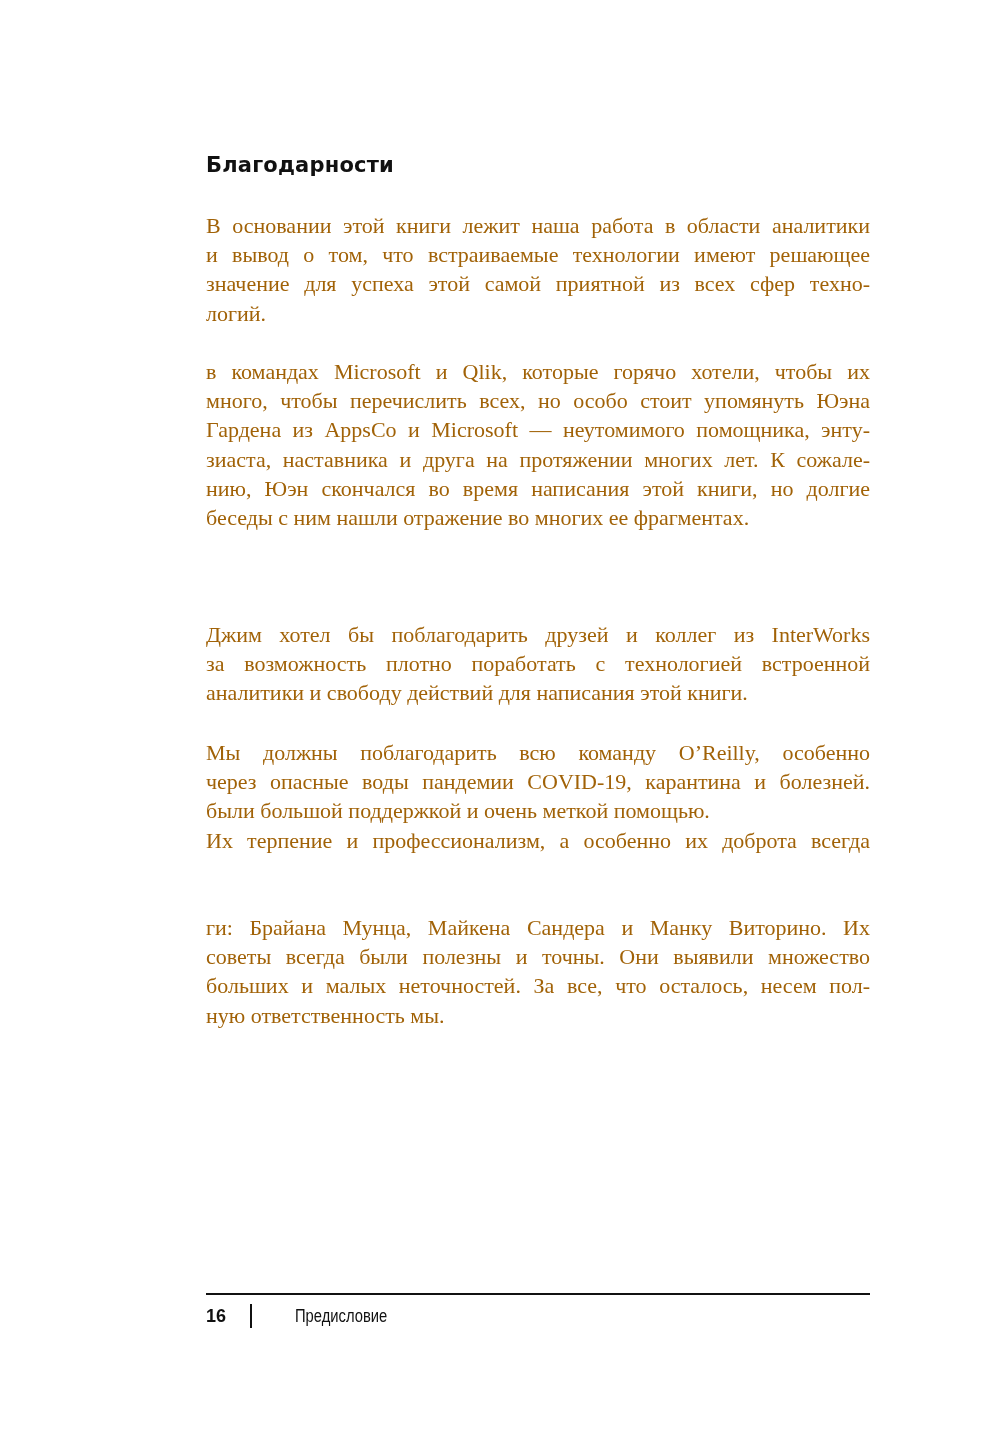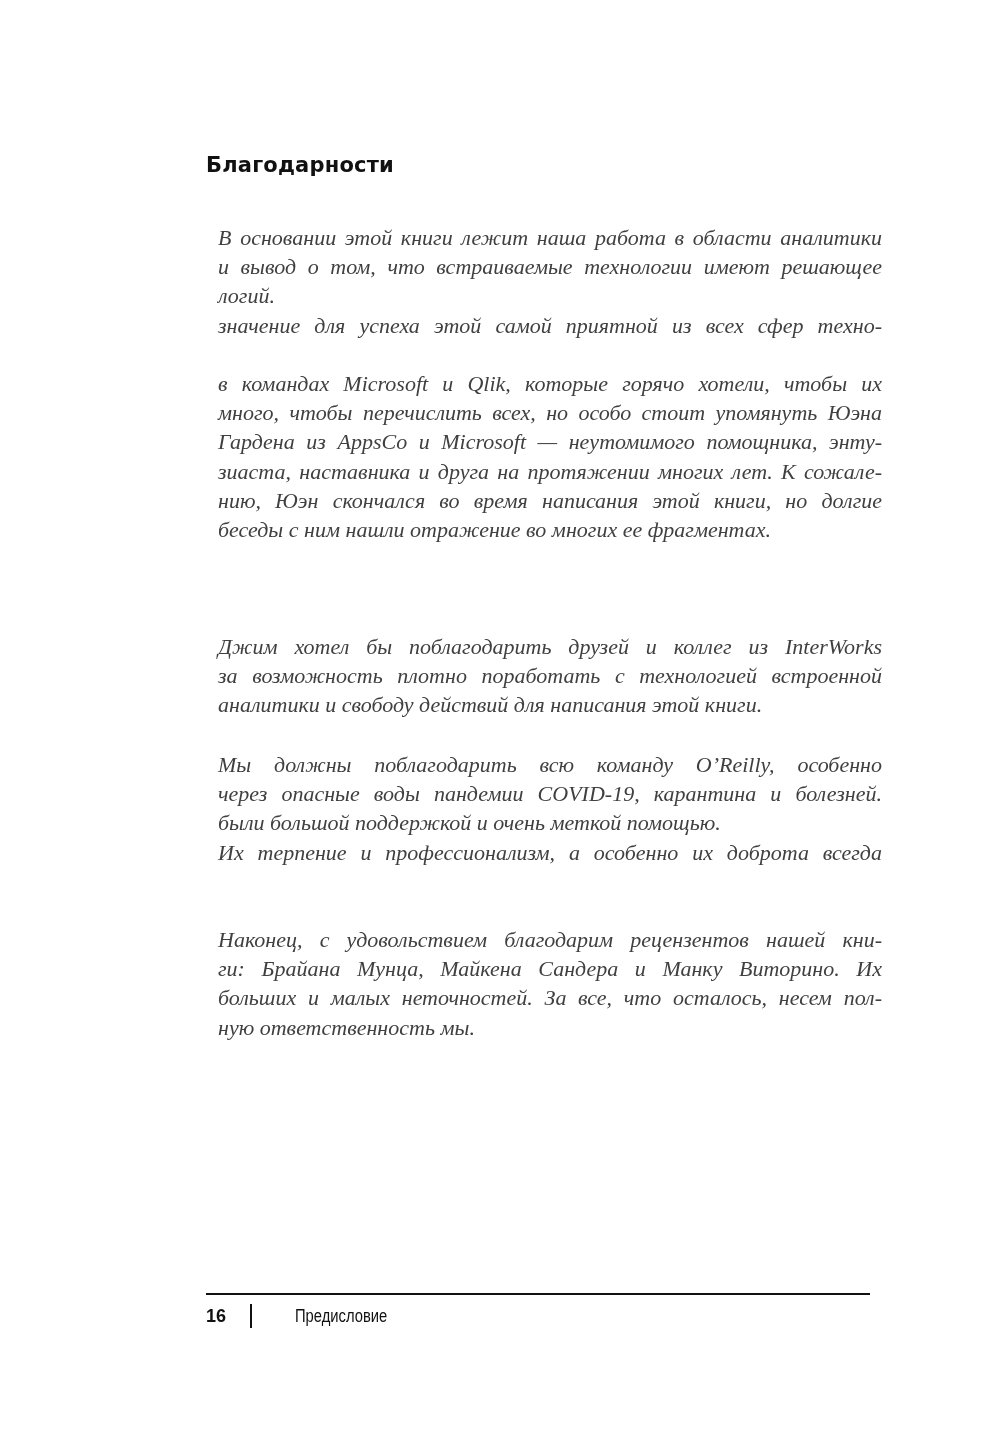--- a/index.html
+++ b/index.html
@@ -4,43 +4,43 @@
 <style>
   html, body { margin: 0; padding: 0; background: #ffffff; }
   body { width: 986px; height: 1447px; position: relative; overflow: hidden; }
   .page { position: absolute; left: 0; top: 7px; width: 986px; height: 1447px; background: #ffffff; }
   .heading {
     position: absolute; left: 206px; top: 146px;
     font-family: "DejaVu Sans", sans-serif; font-weight: bold;
     font-size: 21px; color: #111; letter-spacing: 0.2px; margin: 0;
   }
   .para {
-    position: absolute; left: 206px; width: 664px; margin: 12px;
+    position: absolute; left: 206px; width: 664px; margin: 0;
     font-family: "Liberation Serif", serif; font-size: 22px;
-    line-height: 29.2px; color: #404040; text-align: justify; font-style: italic;
+    line-height: 29.2px; color: #a16207; text-align: justify;
   }
   .para span.line { display: block; text-align: justify; text-align-last: justify; white-space: nowrap; }
   .para span.line.last { text-align-last: left; }
   .rule { position: absolute; left: 206px; top: 1286px; width: 664px; height: 2px; background: #111; }
   .footer { position: absolute; top: 1299px; font-family: "Liberation Sans", sans-serif; font-size: 18px; color: #111; }
   .page-num { left: 206px; font-weight: bold; }
   .sep { left: 250px; top: 1297px; width: 2px; height: 24px; background: #111; position: absolute; }
   .section { left: 295px; transform: scaleX(0.82); transform-origin: left; }
 </style>
 </head>
 <body>
 
 <div class="page">
   <h2 class="heading">Благодарности</h2>
 
   <p class="para" style="top:204px">
     <span class="line">В основании этой книги лежит наша работа в области аналитики</span>
     <span class="line">и вывод о том, что встраиваемые технологии имеют решающее</span>
+    <span class="line">значение для успеха этой самой приятной из всех сфер техно-</span>
     <span class="line last">логий.</span>
-    <span class="line">значение для успеха этой самой приятной из всех сфер техно-</span>
   </p>
 
   <p class="para" style="top:350px">
     <span class="line">в командах Microsoft и Qlik, которые горячо хотели, чтобы их</span>
     <span class="line">много, чтобы перечислить всех, но особо стоит упомянуть Юэна</span>
     <span class="line">Гардена из AppsCo и Microsoft — неутомимого помощника, энту-</span>
     <span class="line">зиаста, наставника и друга на протяжении многих лет. К сожале-</span>
     <span class="line">нию, Юэн скончался во время написания этой книги, но долгие</span>
     <span class="line last">беседы с ним нашли отражение во многих ее фрагментах.</span>
   </p>
@@ -52,22 +52,22 @@
   </p>
 
   <p class="para" style="top:731px">
     <span class="line">Мы должны поблагодарить всю команду O’Reilly, особенно</span>
     <span class="line">через опасные воды пандемии COVID-19, карантина и болезней.</span>
     <span class="line last">были большой поддержкой и очень меткой помощью.</span>
     <span class="line">Их терпение и профессионализм, а особенно их доброта всегда</span>
   </p>
 
   <p class="para" style="top:906px">
-    <span class="line">Наконец, с удовольствием благодарим рецензентов нашей кни-</span>
     <span class="line">ги: Брайана Мунца, Майкена Сандера и Манку Виторино. Их</span>
+    <span class="line">советы всегда были полезны и точны. Они выявили множество</span>
     <span class="line">больших и малых неточностей. За все, что осталось, несем пол-</span>
     <span class="line last">ную ответственность мы.</span>
   </p>
 
   <div class="rule"></div>
   <span class="footer page-num">16</span>
   <span class="sep"></span>
   <span class="footer section">Предисловие</span>
 </div>
 

